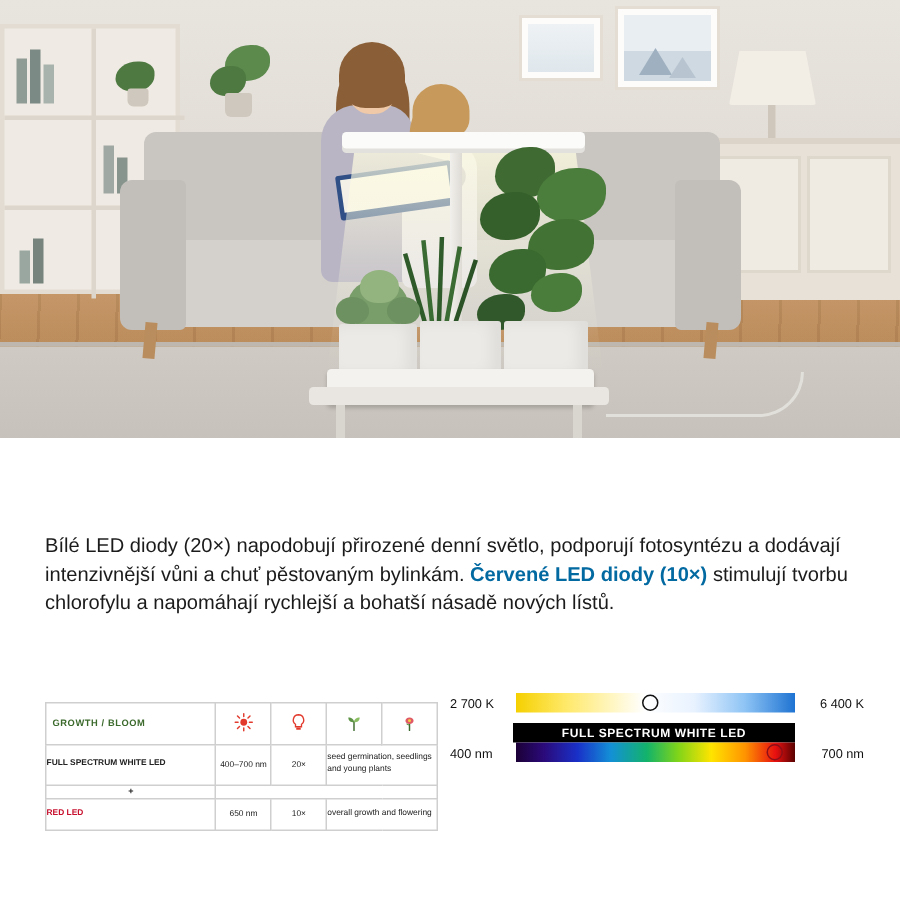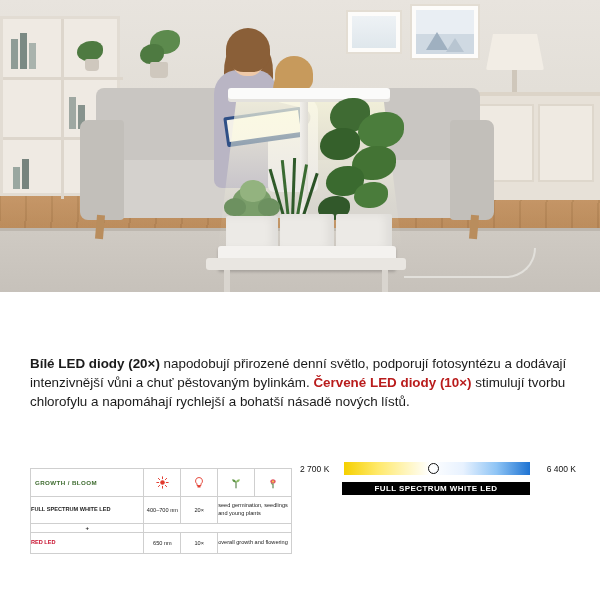--- a/index.html
+++ b/index.html
@@ -159,22 +159,22 @@
   }
   .headline {
     position:absolute; left:30px; top:16px; width:552px;
     color:#d8232a; font-size:27px; font-weight:bold; letter-spacing:-0.3px;
     line-height:1.1;
   }
   .para {
     position:absolute; left:30px; top:62px; width:550px;
     font-size:13.4px; color:#1b1b1b; line-height:1.42;
   }
-  .para b { font-weight:bold; }
-  .para .red { color:#b91c1c; font-weight:bold; }
+  .para b { font-weight:normal; }
+  .para .red { color:#0369a1; font-weight:bold; }
 
   
   .spec {
     position:absolute; left:30px; top:176px; width:262px;
     border-collapse:collapse; font-size:5.4px; color:#222;
   }
   .spec td, .spec th { border:1px solid #cfcfcf; padding:0; }
   .spec .hdr { height:28px; background:#fff; }
   .spec .hdr-label {
     font-size:6.2px; font-weight:bold; color:#3d6b2e; letter-spacing:0.4px;
@@ -388,17 +388,24 @@
         <div class="scale-lbl left">2 700 K</div>
         <div class="bar bar-kelvin">
           <div class="marker" style="left:45%"></div>
         </div>
         <div class="scale-lbl right">6 400 K</div>
       </div>
 
 
       <div class="spectrum-wrap">
         <div class="spectrum-band">FULL SPECTRUM WHITE LED</div>
+        <div class="scale-row">
+          <div class="scale-lbl left">400 nm</div>
+          <div class="bar bar-spectrum">
+            <div class="marker red" style="left:90%"></div>
+          </div>
+          <div class="scale-lbl right">700 nm</div>
+        </div>
       </div>
 
     </div>
   </div>
 </div>
 
 </body></html>

